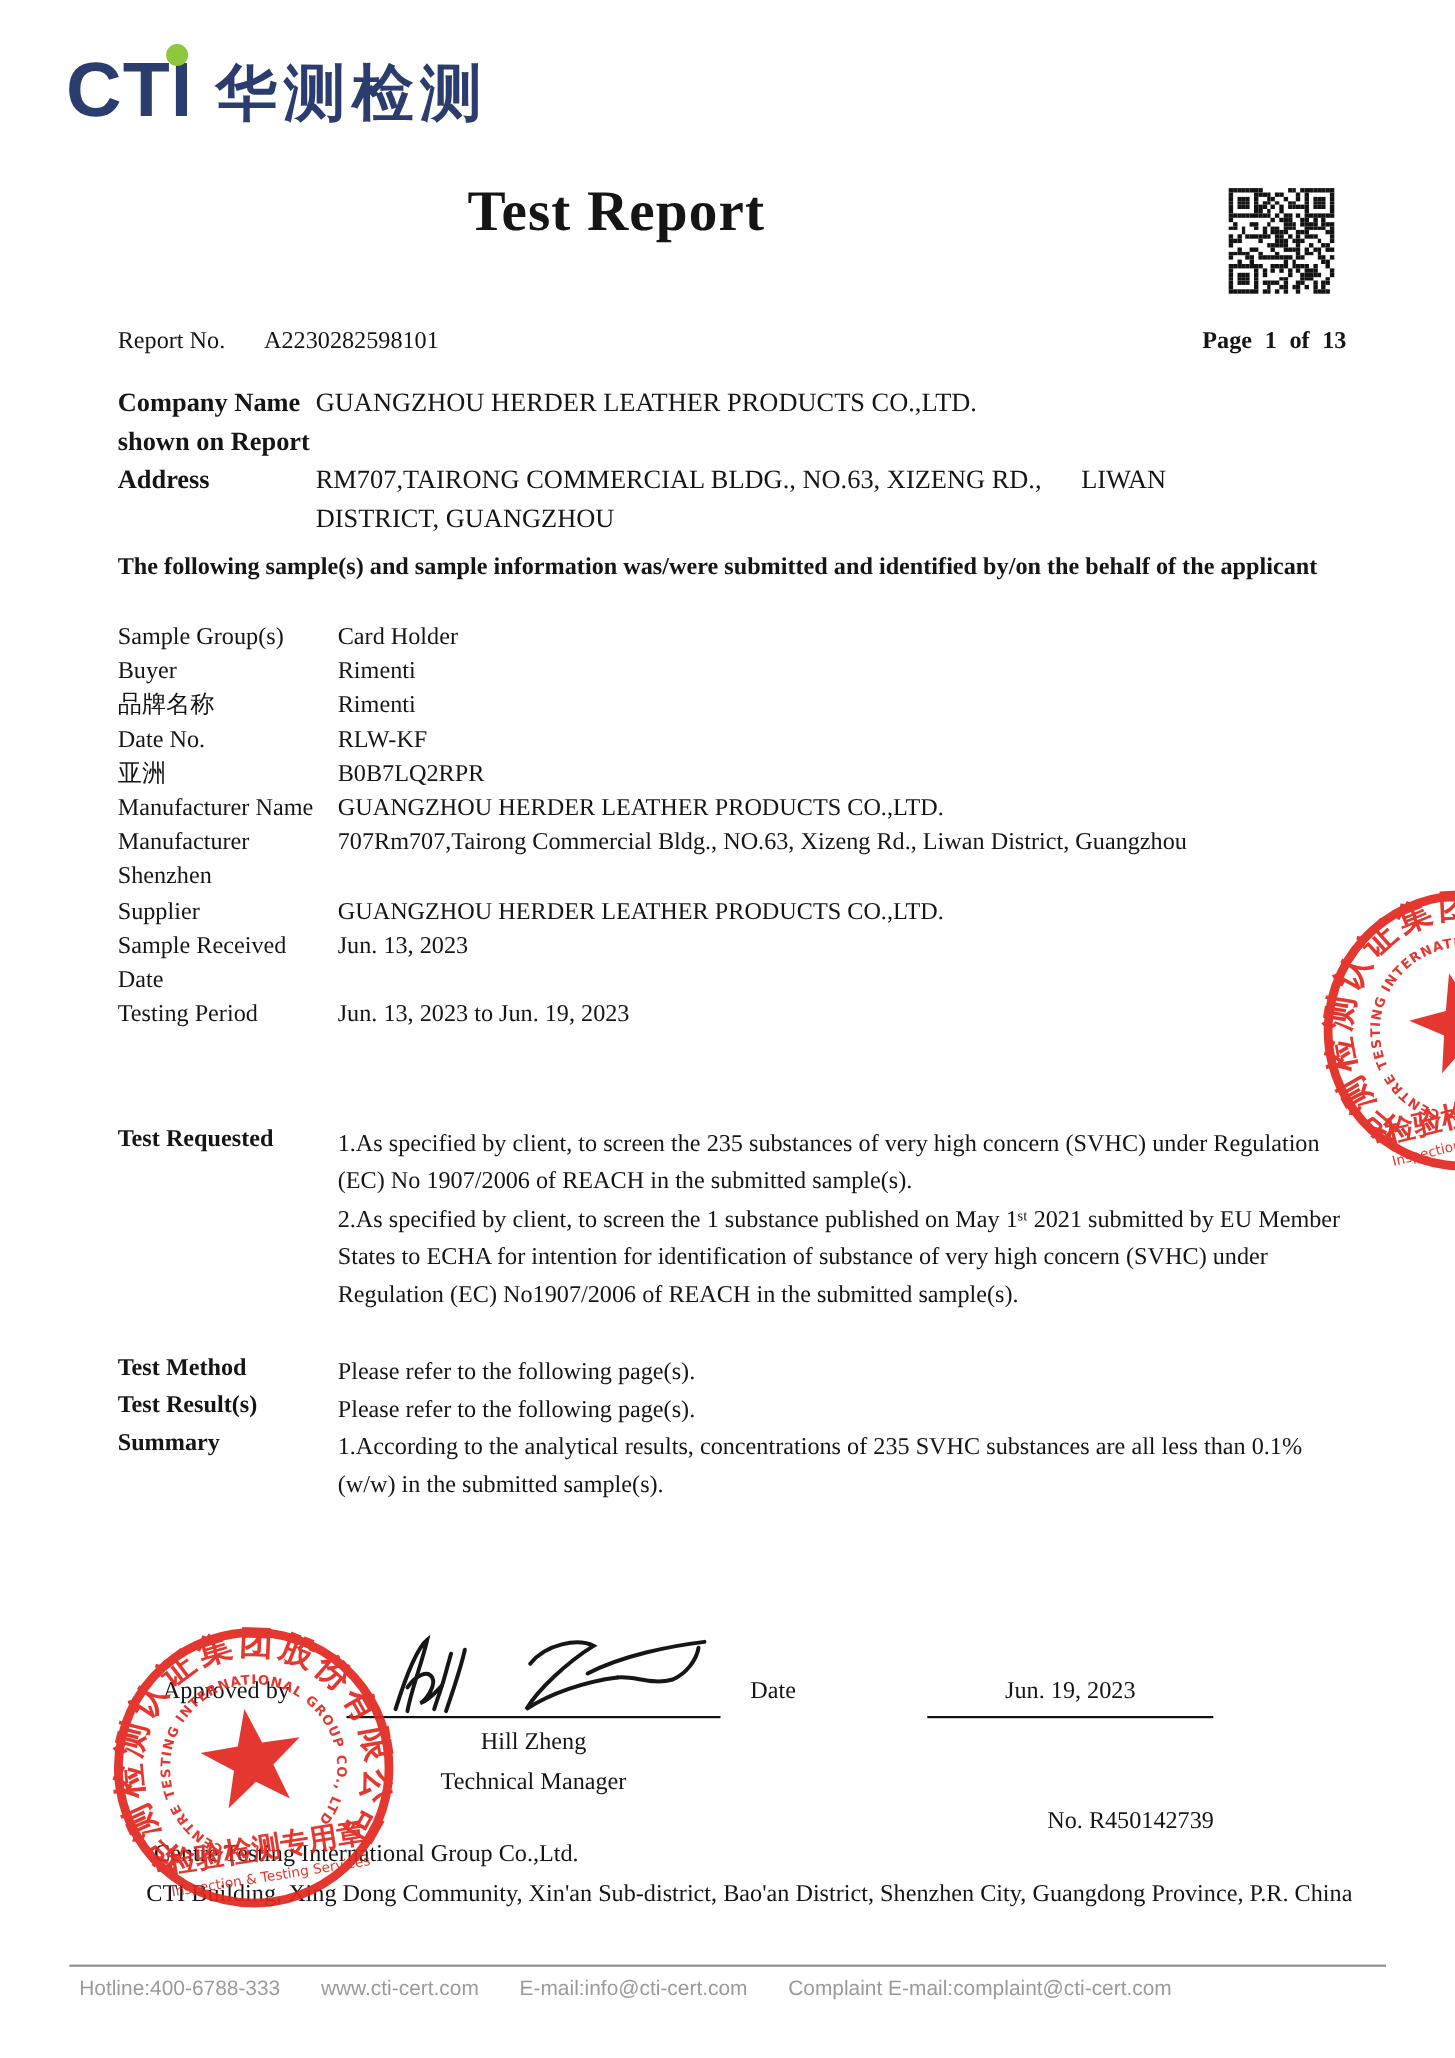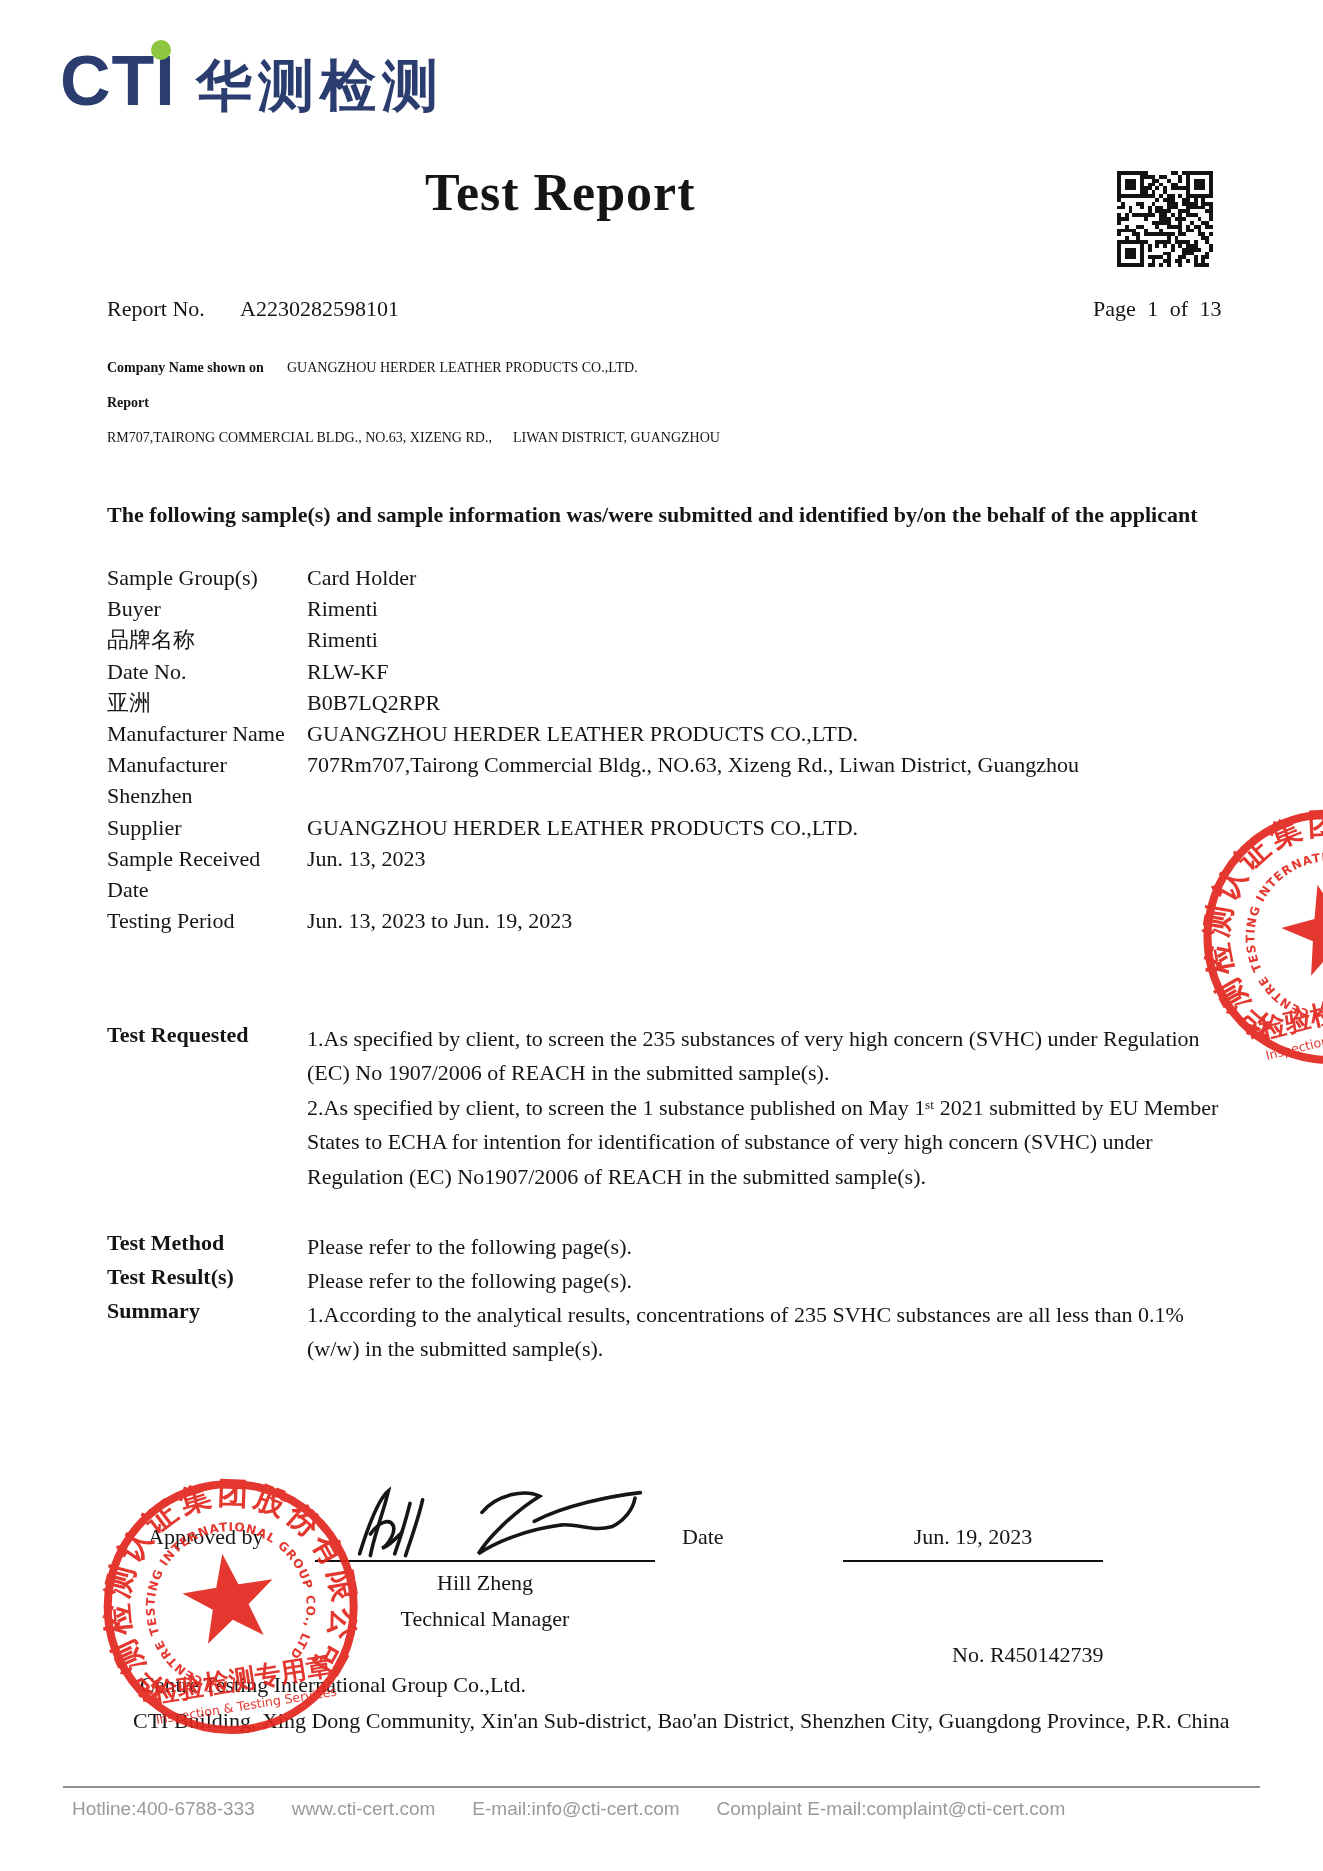--- a/index.html
+++ b/index.html
@@ -15,24 +15,24 @@
            font-weight:bold;font-size:56px;line-height:60px;color:#2b3c6f;letter-spacing:6px;}
 
   .title{left:425px;top:163px;font-size:52px;font-weight:bold;letter-spacing:1px;}
 
   .qr{left:1117px;top:171px;width:96px;height:96px;position:absolute;}
   .qr i{position:absolute;background:#131313;display:block;}
 
   .report-row{top:296px;font-size:22px;}
   .report-no-label{left:107px;}
   .report-no-value{left:240px;}
-  .page-info{left:1093px;word-spacing:6px;}
-
-  
-  .company{left:107px;top:350px;width:1160px;font-size:14px;line-height:35px;}
+  .page-info{left:1093px;word-spacing:6px;font-weight:bold;}
+
+  
+  .company{left:107px;top:350px;width:1160px;font-size:24px;line-height:35px;}
   .company-row{display:flex;}
   .company-label{width:180px;font-weight:bold;}
   .company-value{width:790px;white-space:pre-wrap;}
 
   
   .intro{left:107px;top:498px;width:1148px;font-size:22px;font-weight:bold;line-height:34px;}
   .fields{left:107px;top:562px;font-size:22px;line-height:31.2px;}
   .field-row{display:flex;}
   .field-label{width:200px;}
   .field-value{white-space:nowrap;}
@@ -402,20 +402,21 @@
 <span class="abs report-row report-no-label" style="font-weight:normal">Report No.</span>
 <span class="abs report-row report-no-value">A2230282598101</span>
 <span class="abs report-row page-info">Page 1 of 13</span>
 
 <div class="abs company">
   <div class="company-row">
     <div class="company-label">Company Name shown on Report</div>
     <div class="company-value">GUANGZHOU HERDER LEATHER PRODUCTS CO.,LTD.</div>
   </div>
   <div class="company-row">
+    <div class="company-label">Address</div>
     <div class="company-value">RM707,TAIRONG COMMERCIAL BLDG., NO.63, XIZENG RD.,      LIWAN DISTRICT, GUANGZHOU</div>
   </div>
 </div>
 
 <div class="abs intro">The following sample(s) and sample information was/were submitted and identified by/on the behalf of the applicant</div>
 
 <div class="abs fields">
   <div class="field-row">
       <span class="field-label">Sample Group(s)</span>
       <span class="field-value">Card Holder</span>

